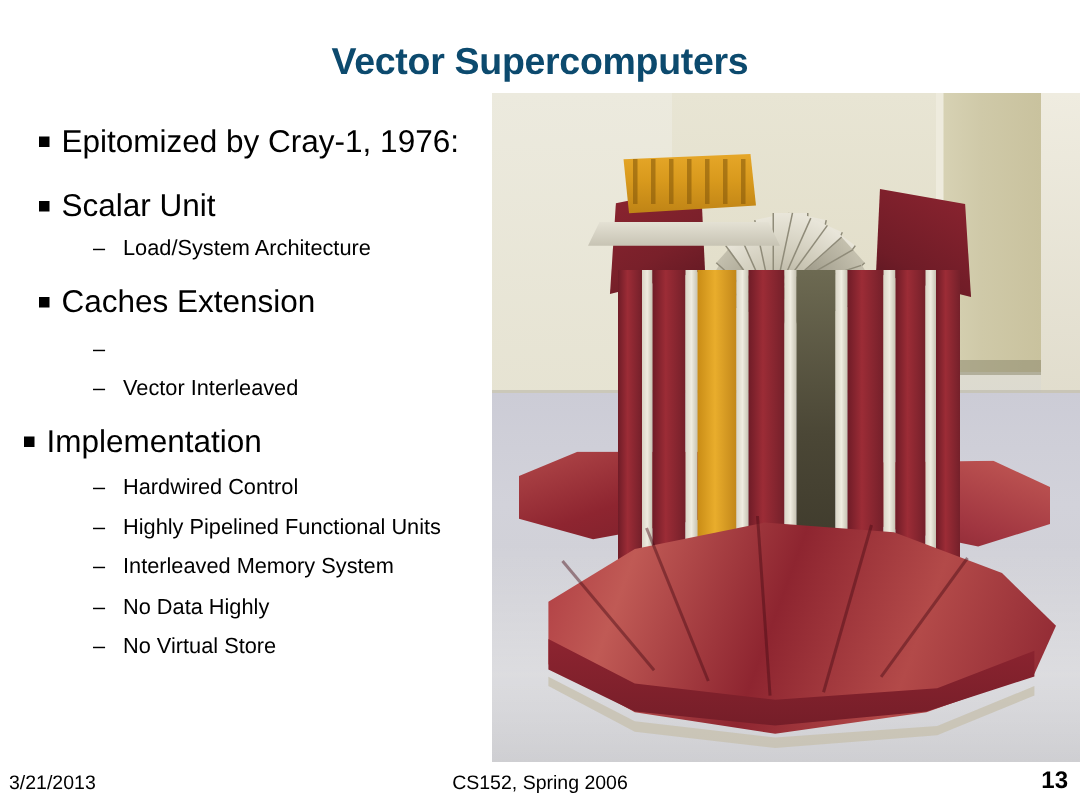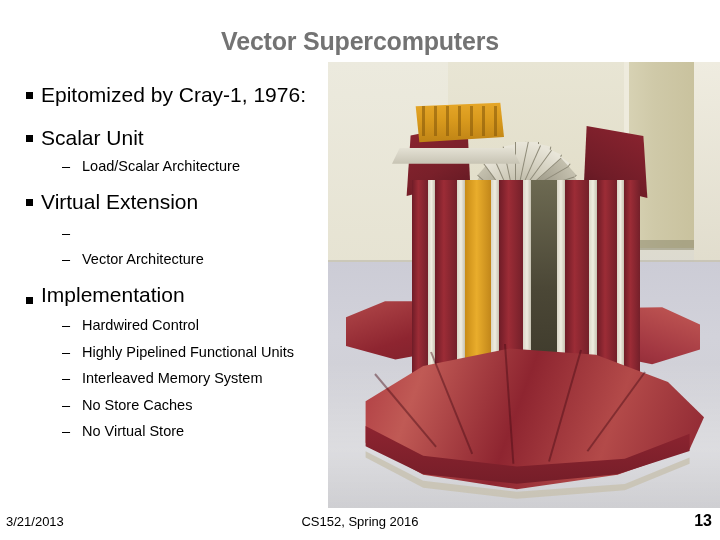--- a/index.html
+++ b/index.html
@@ -26,21 +26,21 @@
 
   
   .slide-title {
     position: absolute;
     left: 0;
     top: 27px;
     width: 720px;
     text-align: center;
     font-size: 25px;
     font-weight: bold;
-    color: #737373;
+    color: #0c4a6e;
     letter-spacing: -0.2px;
     z-index: 40;
   }
 
   
   .photo {
     position: absolute;
     left: 328px;
     top: 62px;
     width: 392px;
@@ -435,58 +435,58 @@
       <div class="bullet-l1" style="top: 83px; left: 26px;">
         <span class="marker"></span>
         <span>Epitomized by Cray-1, 1976:</span>
       </div>
       <div class="bullet-l1" style="top: 126px; left: 26px;">
         <span class="marker"></span>
         <span>Scalar Unit</span>
       </div>
       <div class="bullet-l2" style="top: 158px; left: 62px;">
         <span class="dash">–</span>
-        <span>Load/Scalar Architecture</span>
+        <span>Load/System Architecture</span>
       </div>
       <div class="bullet-l1" style="top: 190px; left: 26px;">
         <span class="marker"></span>
-        <span>Virtual Extension</span>
+        <span>Caches Extension</span>
       </div>
       <div class="bullet-l2" style="top: 226px; left: 62px;">
         <span class="dash">–</span>
       </div>
       <div class="bullet-l2" style="top: 251px; left: 62px;">
         <span class="dash">–</span>
-        <span>Vector Architecture</span>
-      </div>
-      <div class="bullet-l1" style="top: 283px; left: 26px; align-items: flex-end;">
+        <span>Vector Interleaved</span>
+      </div>
+      <div class="bullet-l1" style="top: 283px; left: 16px;">
         <span class="marker"></span>
         <span>Implementation</span>
       </div>
       <div class="bullet-l2" style="top: 317px; left: 62px;">
         <span class="dash">–</span>
         <span>Hardwired Control</span>
       </div>
       <div class="bullet-l2" style="top: 344px; left: 62px;">
         <span class="dash">–</span>
         <span>Highly Pipelined Functional Units</span>
       </div>
       <div class="bullet-l2" style="top: 370px; left: 62px;">
         <span class="dash">–</span>
         <span>Interleaved Memory System</span>
       </div>
       <div class="bullet-l2" style="top: 397px; left: 62px;">
         <span class="dash">–</span>
-        <span>No Store Caches</span>
+        <span>No Data Highly</span>
       </div>
       <div class="bullet-l2" style="top: 423px; left: 62px;">
         <span class="dash">–</span>
         <span>No Virtual Store</span>
       </div>
     </div>
 
   <div class="footer">
     <div class="footer-date">3/21/2013</div>
-    <div class="footer-center">CS152, Spring 2016</div>
+    <div class="footer-center">CS152, Spring 2006</div>
     <div class="footer-page">13</div>
   </div>
 
 </div>
 
 </body></html>

